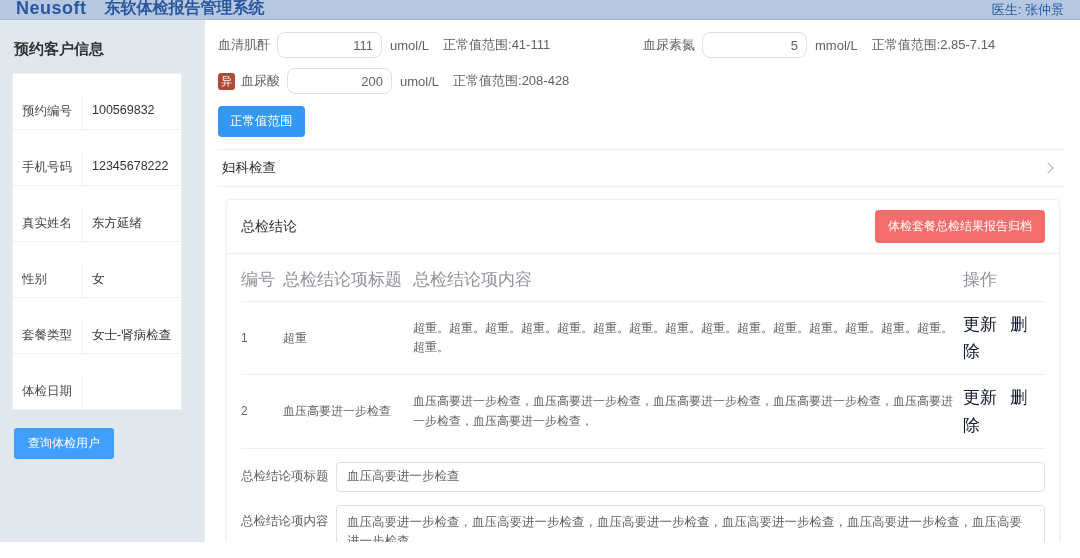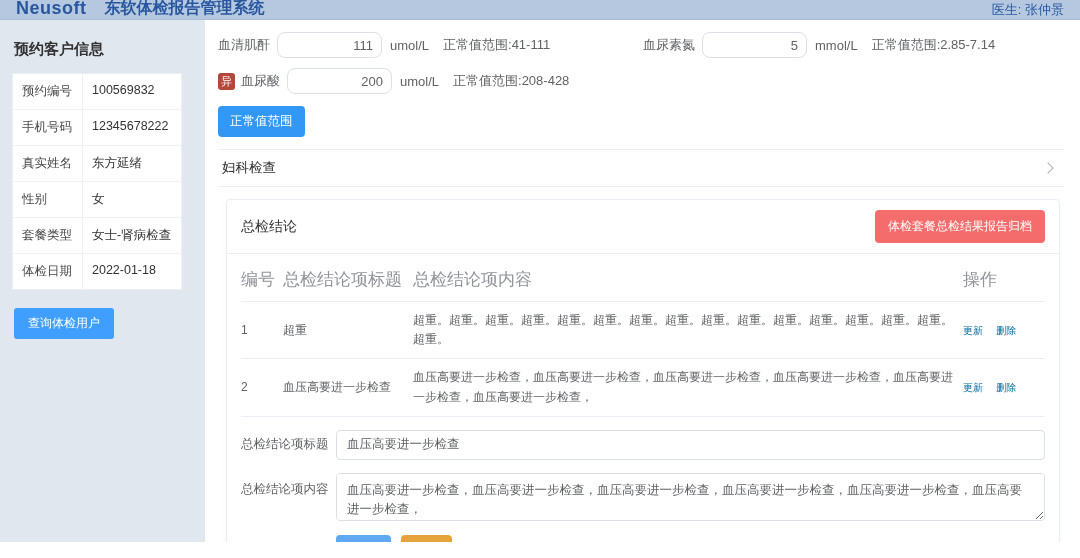--- a/index.html
+++ b/index.html
@@ -14,21 +14,21 @@
   .app-title { font-size:16px; font-weight:bold; color:#29579f; margin-left:12px; }
   .doctor { margin-left:auto; font-size:13px; color:#29579f; }
 
   
   .page-body { display:flex; height:522px; }
 
   
   .sidebar { width:205px; background:#e1e7ef; padding:14px 12px; flex-shrink:0; }
   .sidebar-title { font-size:15px; font-weight:bold; color:#333; margin:6px 2px 14px; }
   .info-table { background:#fff; width:170px; border:1px solid #eceff4; }
-  .info-row { display:flex; border-bottom:1px solid #eef1f5; }
+  .info-row { display:flex; border-bottom:1px solid #eef1f5;margin-top:20px; }
   .info-row:last-child { border-bottom:none; }
   .info-label { width:70px; padding:9px 0 9px 9px; font-size:12.5px; color:#4a4a4a; border-right:1px solid #eef1f5; }
   .info-value { flex:1; padding:9px 4px 9px 9px; font-size:12.5px; color:#333; }
   .query-btn { margin:18px 2px 0; background:#409eff; color:#fff; border:none; font-size:12px;
                padding:7px 14px; border-radius:3px; cursor:pointer; font-family:inherit; }
 
   
   .main { flex:1; background:#fff; padding:12px 16px 0 13px; overflow:hidden; }
 
   .exam-grid { display:grid; grid-template-columns:425px 1fr; row-gap:10px; }
@@ -59,21 +59,21 @@
   .archive-btn { background:#f56c6c; color:#fff; border:none; font-size:12px; padding:8px 13px;
                  border-radius:4px; cursor:pointer; font-family:inherit; }
   .panel-body { padding:4px 14px 14px; }
 
   table.concl { width:100%; border-collapse:collapse; font-size:12px; table-layout:fixed; }
   table.concl th { text-align:left; color:#909399; font-weight:normal; font-size:17px;
                    padding:10px 0; border-bottom:1px solid #ebeef5; }
   table.concl td { padding:9px 6px 9px 0; border-bottom:1px solid #ebeef5; color:#606266;
                    line-height:1.6; vertical-align:middle; word-break:break-all; }
   .col-no { width:42px; } .col-title { width:130px; } .col-actions { width:82px; }
-  .act-link { color:#0369a1; text-decoration:none; margin-right:10px; font-size:10px; cursor:pointer; }
+  .act-link { color:#0f172a; text-decoration:none; margin-right:10px; font-size:17px; cursor:pointer; }
 
   .form-row { display:flex; margin-top:13px; font-size:12.5px; color:#606266; }
   .form-row.center { align-items:center; }
   .form-row.top { align-items:flex-start; }
   .form-label { width:95px; flex-shrink:0; padding-top:0; }
   .form-row.top .form-label { padding-top:8px; }
   .concl-input { flex:1; height:30px; border:1px solid #dcdfe6; border-radius:4px; padding:0 10px;
                  font-size:12.5px; color:#606266; font-family:inherit; }
   .concl-textarea { flex:1; height:48px; border:1px solid #dcdfe6; border-radius:4px; padding:7px 10px;
                     font-size:12.5px; color:#606266; font-family:inherit; resize:vertical; line-height:1.5; }
@@ -114,21 +114,20 @@
         <div class="info-row">
           <div class="info-label">性别</div>
           <div class="info-value">女</div>
         </div>
         <div class="info-row">
           <div class="info-label">套餐类型</div>
           <div class="info-value">女士-肾病检查</div>
         </div>
         <div class="info-row">
           <div class="info-label">体检日期</div>
-          <div class="info-value">2022-01-18</div>
         </div>
       </div>
       <button class="query-btn">查询体检用户</button>
     </div>
 
     <div class="main">
 
       
       <div class="exam-grid">
         <div class="field-row">

